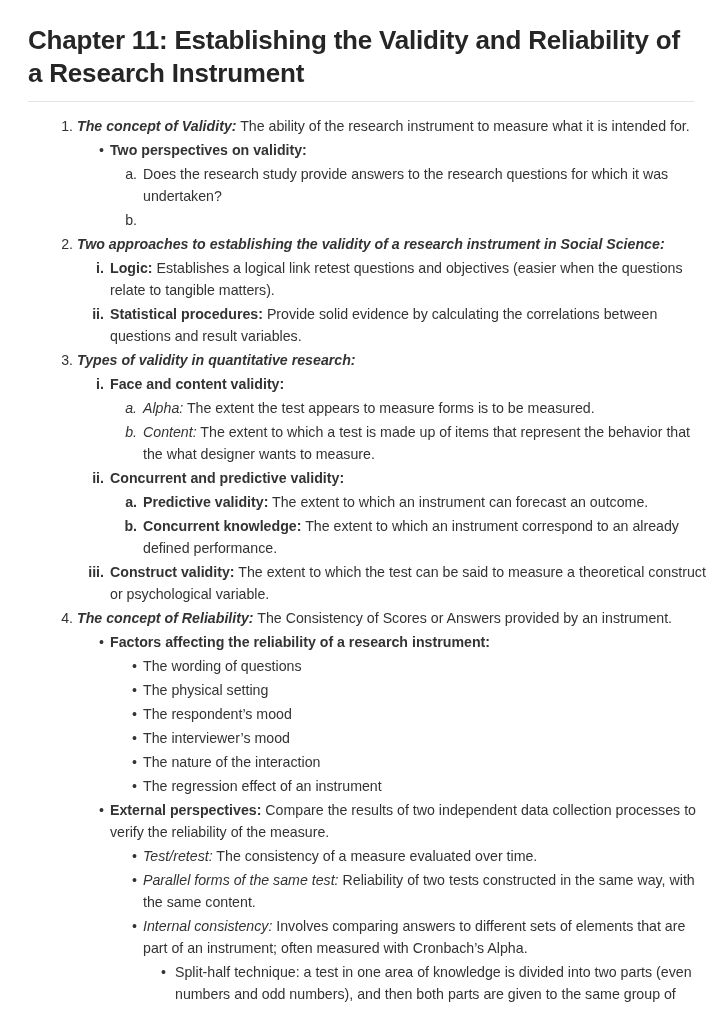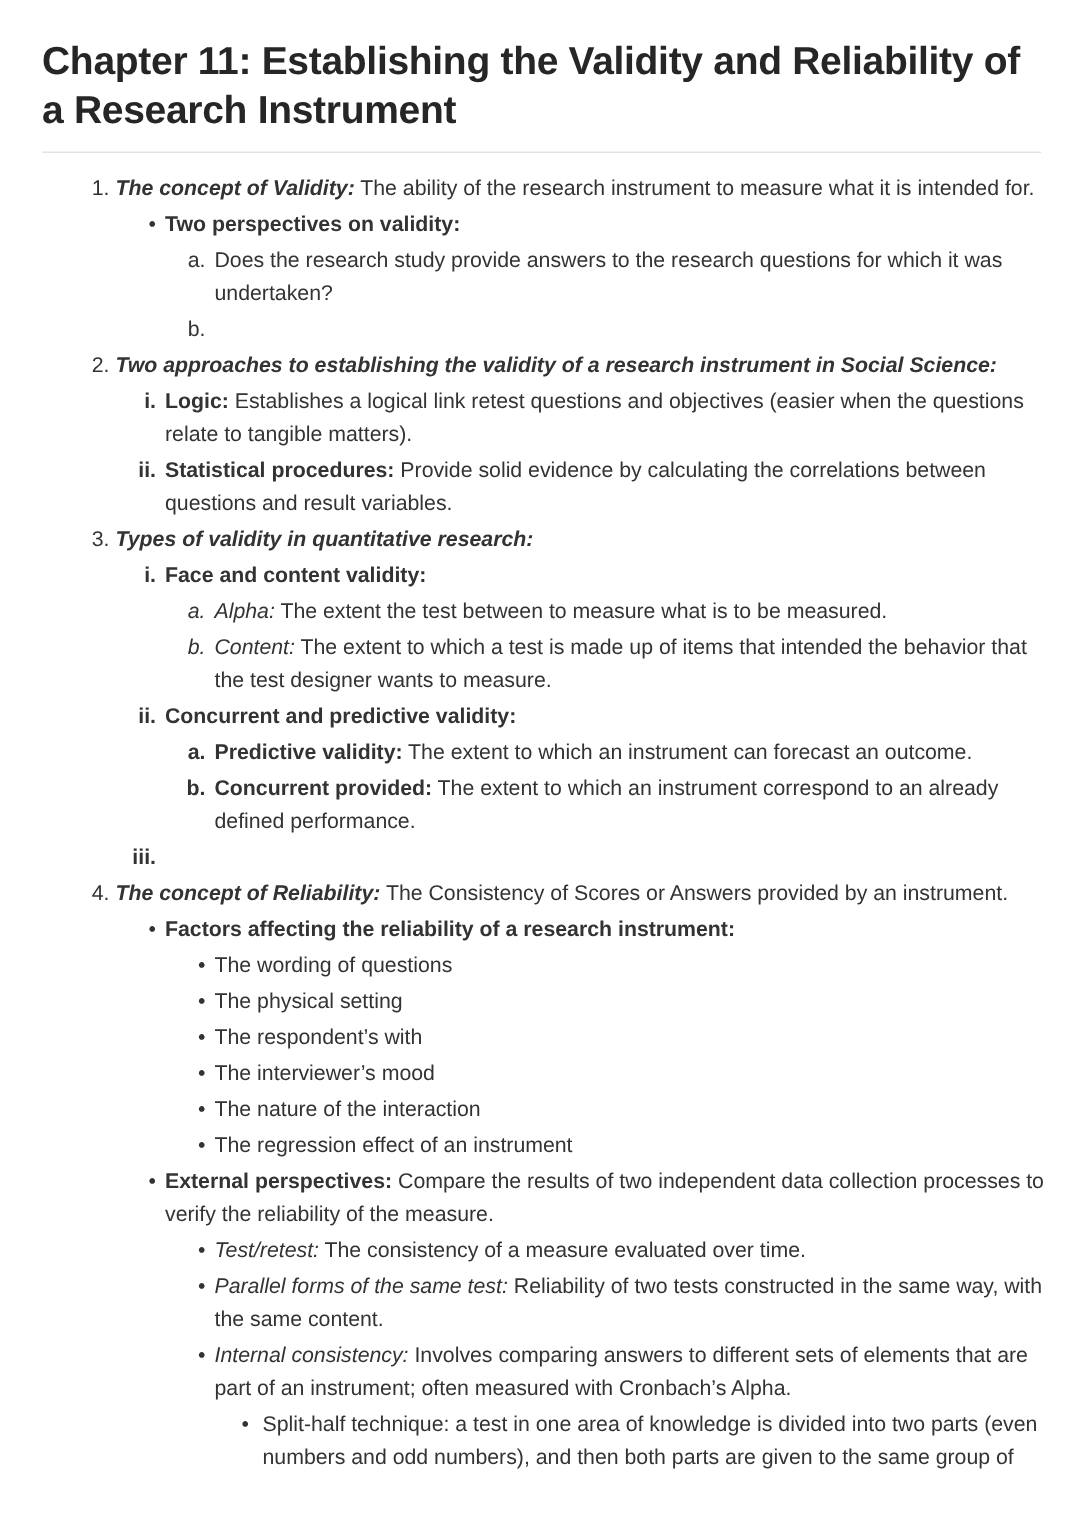--- a/index.html
+++ b/index.html
@@ -83,60 +83,61 @@
       <div class="item lv1">
         <span class="marker r">3.</span>
         <span class="text"><span class="bi">Types of validity in quantitative research:</span></span>
       </div>
       <div class="item lv2">
         <span class="marker b">i.</span>
         <span class="text"><span class="b">Face and content validity:</span></span>
       </div>
       <div class="item lv3">
         <span class="marker i">a.</span>
-        <span class="text"><span class="i">Alpha:</span><span class="r"> The extent the test between to measure what is to be measured.</span></span>
+        <span class="text"><span class="i">Alpha:</span><span class="r"> The extent the test appears to measure forms is to be measured.</span></span>
       </div>
       <div class="item lv3">
         <span class="marker i">b.</span>
-        <span class="text"><span class="i">Content:</span><span class="r"> The extent to which a test is made up of items that intended the behavior that the test designer wants to measure.</span></span>
+        <span class="text"><span class="i">Content:</span><span class="r"> The extent to which a test is made up of items that represent the behavior that the what designer wants to measure.</span></span>
       </div>
       <div class="item lv2">
         <span class="marker b">ii.</span>
         <span class="text"><span class="b">Concurrent and predictive validity:</span></span>
       </div>
       <div class="item lv3">
         <span class="marker b">a.</span>
         <span class="text"><span class="b">Predictive validity:</span><span class="r"> The extent to which an instrument can forecast an outcome.</span></span>
       </div>
       <div class="item lv3">
         <span class="marker b">b.</span>
-        <span class="text"><span class="b">Concurrent provided:</span><span class="r"> The extent to which an instrument correspond to an already defined performance.</span></span>
+        <span class="text"><span class="b">Concurrent knowledge:</span><span class="r"> The extent to which an instrument correspond to an already defined performance.</span></span>
       </div>
       <div class="item lv2">
         <span class="marker b">iii.</span>
+        <span class="text"><span class="b">Construct validity:</span><span class="r"> The extent to which the test can be said to measure a theoretical construct or psychological variable.</span></span>
       </div>
       <div class="item lv1">
         <span class="marker r">4.</span>
         <span class="text"><span class="bi">The concept of Reliability:</span><span class="r"> The Consistency of Scores or Answers provided by an instrument.</span></span>
       </div>
       <div class="item lv2">
         <span class="marker r bulletm">•</span>
         <span class="text"><span class="b">Factors affecting the reliability of a research instrument:</span></span>
       </div>
       <div class="item lv3">
         <span class="marker r bulletm">•</span>
         <span class="text"><span class="r">The wording of questions</span></span>
       </div>
       <div class="item lv3">
         <span class="marker r bulletm">•</span>
         <span class="text"><span class="r">The physical setting</span></span>
       </div>
       <div class="item lv3">
         <span class="marker r bulletm">•</span>
-        <span class="text"><span class="r">The respondent’s with</span></span>
+        <span class="text"><span class="r">The respondent’s mood</span></span>
       </div>
       <div class="item lv3">
         <span class="marker r bulletm">•</span>
         <span class="text"><span class="r">The interviewer’s mood</span></span>
       </div>
       <div class="item lv3">
         <span class="marker r bulletm">•</span>
         <span class="text"><span class="r">The nature of the interaction</span></span>
       </div>
       <div class="item lv3">

